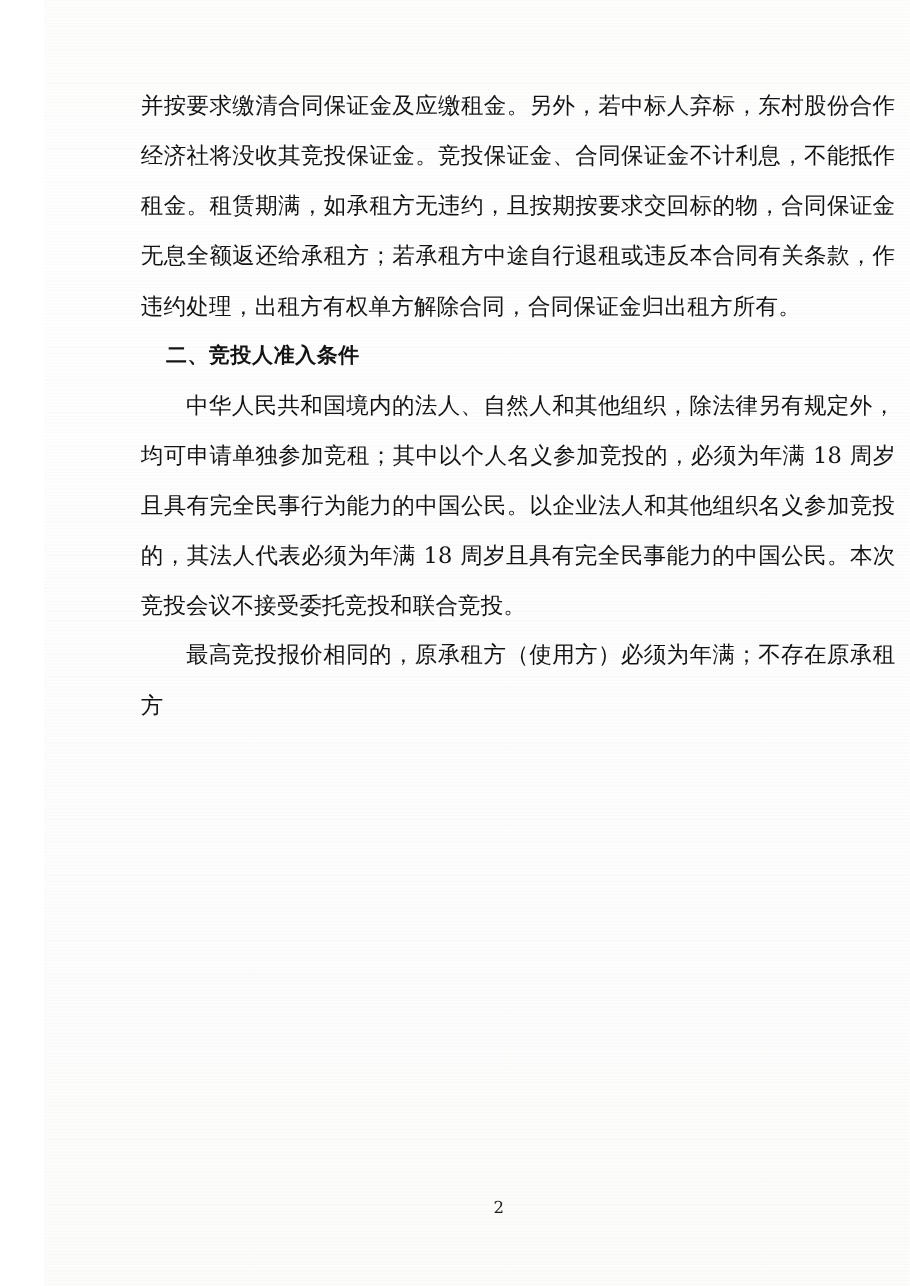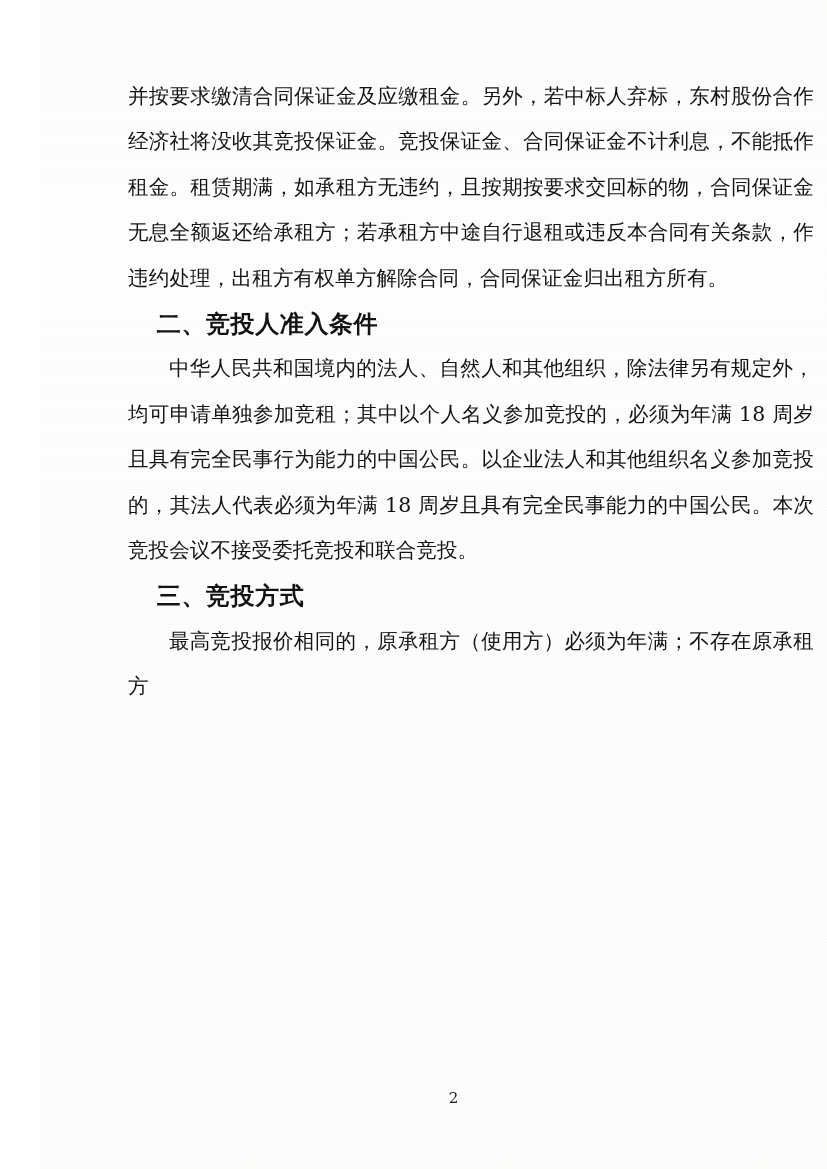--- a/index.html
+++ b/index.html
@@ -55,21 +55,21 @@
     white-space: normal;
   }
   .para.indent {
     text-indent: 2em;
   }
   .para.last-line-left {
     text-align-last: left;
   }
 
   .heading {
-    font-size: 24px;
+    font-size: 19px;
     line-height: 45.4px;
     color: #131313;
     margin: 0;
     text-indent: 1.2em;
     letter-spacing: 0.6px;
     font-weight: 600;
   }
 
   b.bold-run {
     font-weight: 400;
@@ -129,21 +129,20 @@
   <div id="content">
 
     <p class="para">并按要求缴清合同保证金及应缴租金。另外，若中标人弃标，东村股份合作经济社将没收其竞投保证金。竞投保证金、合同保证金不计利息，不能抵作租金。租赁期满，如承租方无违约，且按期按要求交回标的物，合同保证金无息全额返还给承租方；若承租方中途自行退租或违反本合同有关条款，作违约处理，出租方有权单方解除合同，合同保证金归出租方所有。</p>
 
 
     <p class="heading">二、竞投人准入条件</p>
 
     <p class="para indent last-line-left"><span>中华人民共和国境内的法人、自然人和其他组织，除法律另有规定外，均可申请</span><b class="bold-run">单独</b><span>参加竞租；其中以个人名义参加竞投的，必须为年满 18 周岁且具有完全民事行为能力的中国公民。以企业法人和其他组织名义参加竞投的，其法人代表必须为年满 18 周岁且具有完全民事能力的中国公民。</span><b class="bold-run">本次竞投会议不接受委托竞投和联合竞投。</b></p>
 
 
-    <p class="heading">三、竞投方式</p>
 
 
     <p class="para indent last-line-left">最高竞投报价相同的，原承租方（使用方）必须为年满；不存在原承租方</p>
 
   </div>
 
   <div id="page-number">2</div>
 
   <div class="seal-frag seal-a"></div>
   <div class="seal-frag seal-b"></div>

